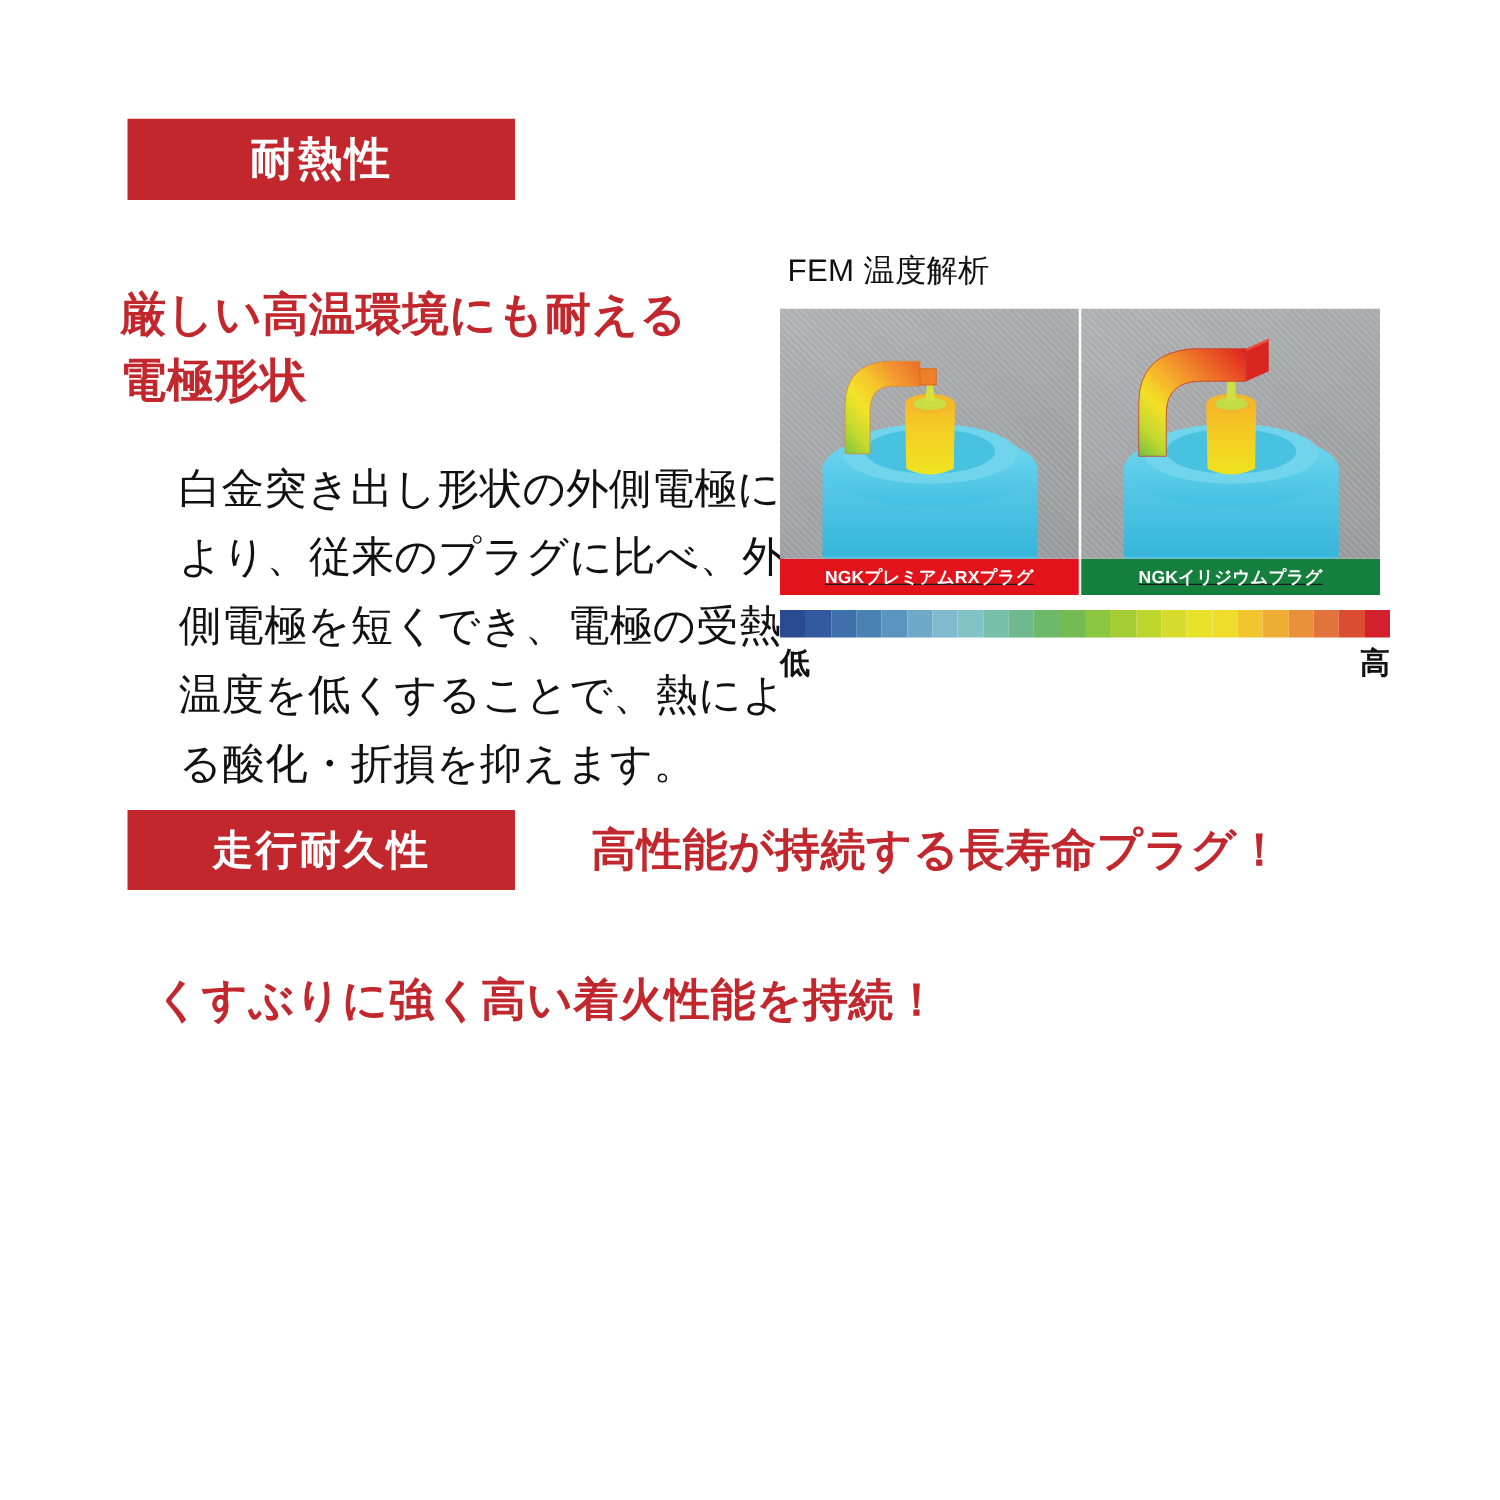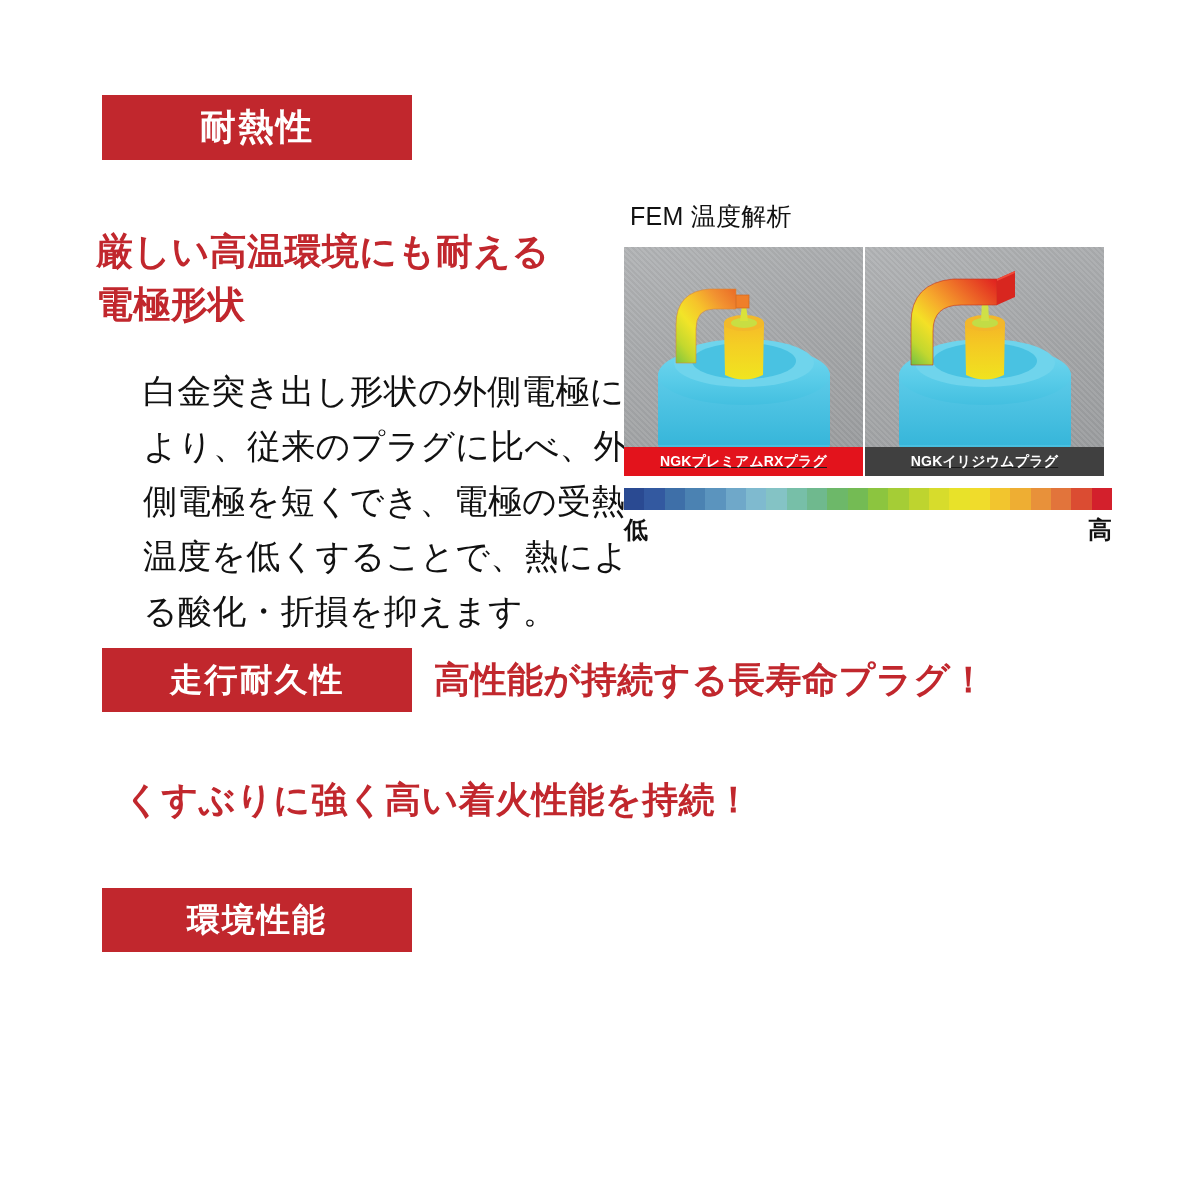--- a/index.html
+++ b/index.html
@@ -105,21 +105,21 @@
     height: 29px;
     display: flex;
     align-items: center;
     justify-content: center;
     color: #ffffff;
     font-size: 14px;
     font-weight: 700;
     letter-spacing: 0.01em;
   }
   .cap-rx { background: #E3131C; }
-  .cap-ir { background: #404040; }
+  .cap-ir { background: #15803d; }
 
   
   .scale-wrap {
     margin-top: 12px;
     width: 488px;
   }
   .scale-bar {
     display: flex;
     width: 100%;
     height: 22px;
@@ -142,20 +142,21 @@
     position: absolute;
     left: 102px;
     top: 648px;
     width: 1000px;
   }
   .feature-row {
     display: flex;
     align-items: center;
     height: 64px;
     margin-bottom: 56px;
+    gap: 39px;
   }
   .feature-badge {
     width: 310px;
     height: 64px;
     font-size: 33px;
     flex: none;
   }
   .feature-text {
     margin-left: 22px;
     font-size: 36px;
@@ -314,15 +315,14 @@
 
 <div class="features" id="feature-list">
     <div class="feature-row">
       <div class="badge feature-badge">走行耐久性</div>
       <div class="feature-text">高性能が持続する長寿命プラグ！</div>
     </div>
     <div class="feature-row">
       <div class="feature-text">くすぶりに強く高い着火性能を持続！</div>
     </div>
     <div class="feature-row">
-      <div class="badge feature-badge">環境性能</div>
     </div>
   </div>
 
 </body></html>

